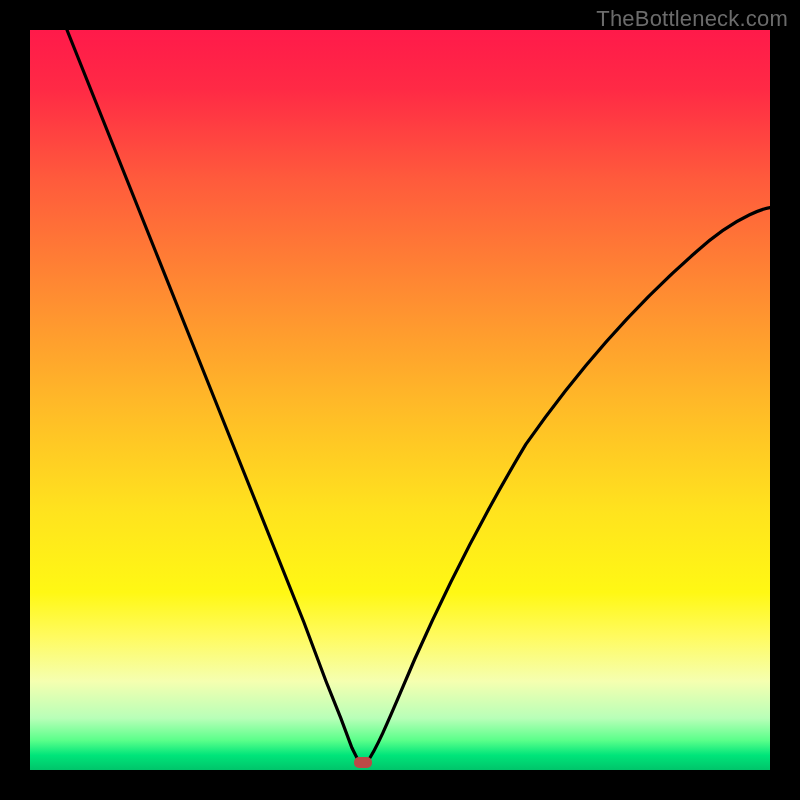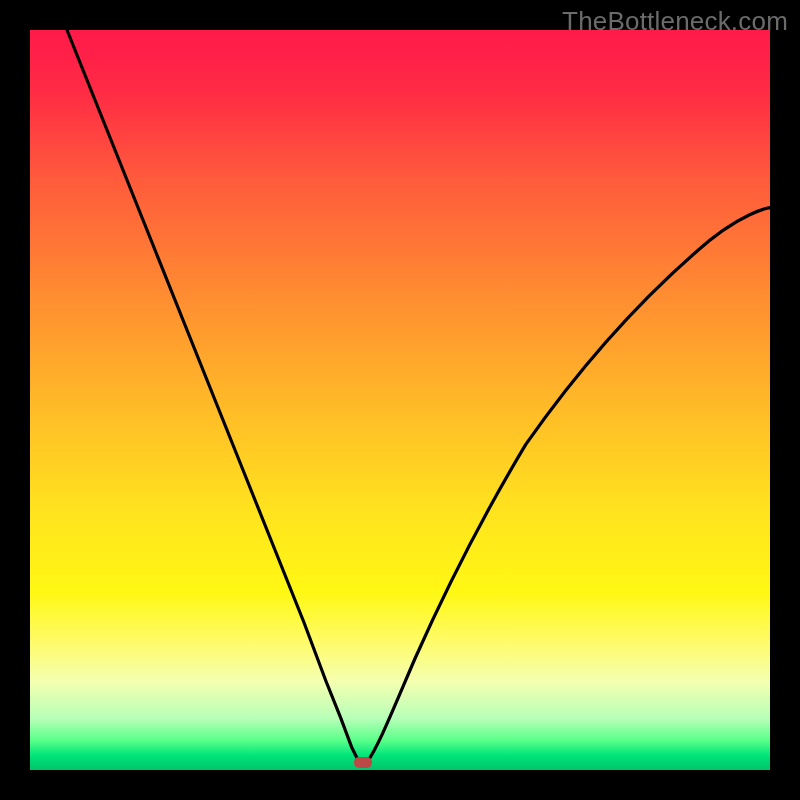--- a/index.html
+++ b/index.html
@@ -39,21 +39,21 @@
       #5aff8a 96%,
       #00e57a 98%,
       #00c46a 100%
     );
   }
   .watermark {
     position: absolute;
     top: 6px;
     right: 12px;
     color: #6b6b6b;
-    font-size: 26px;
+    font-size: 22px;
     letter-spacing: 0.2px;
     font-weight: 400;
   }
   svg.curve {
     position: absolute;
     left: 30px;
     top: 30px;
     width: 740px;
     height: 740px;
     overflow: visible;

